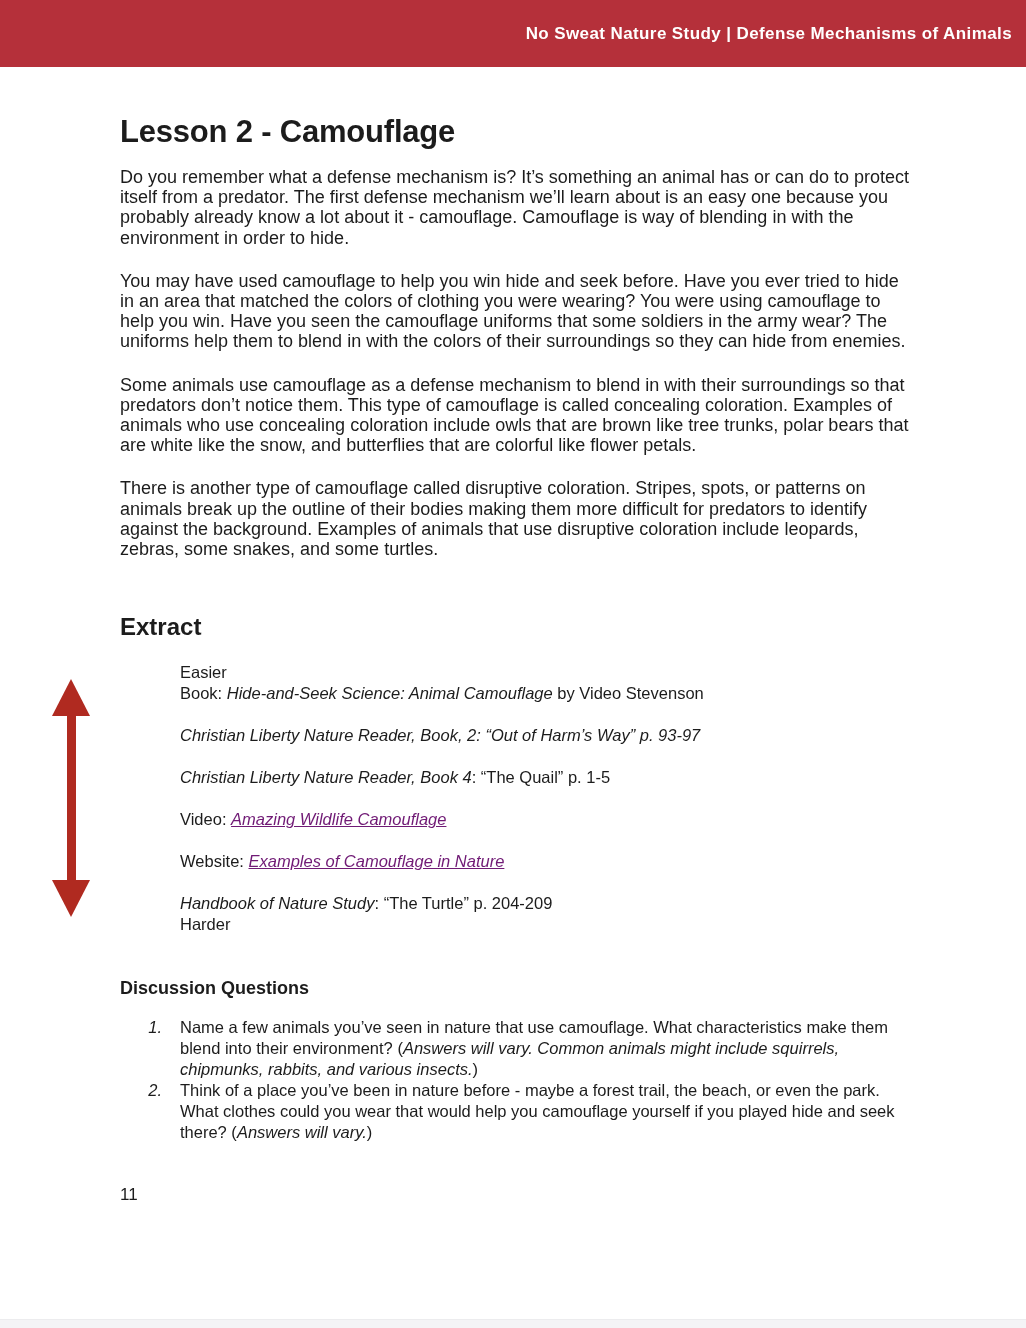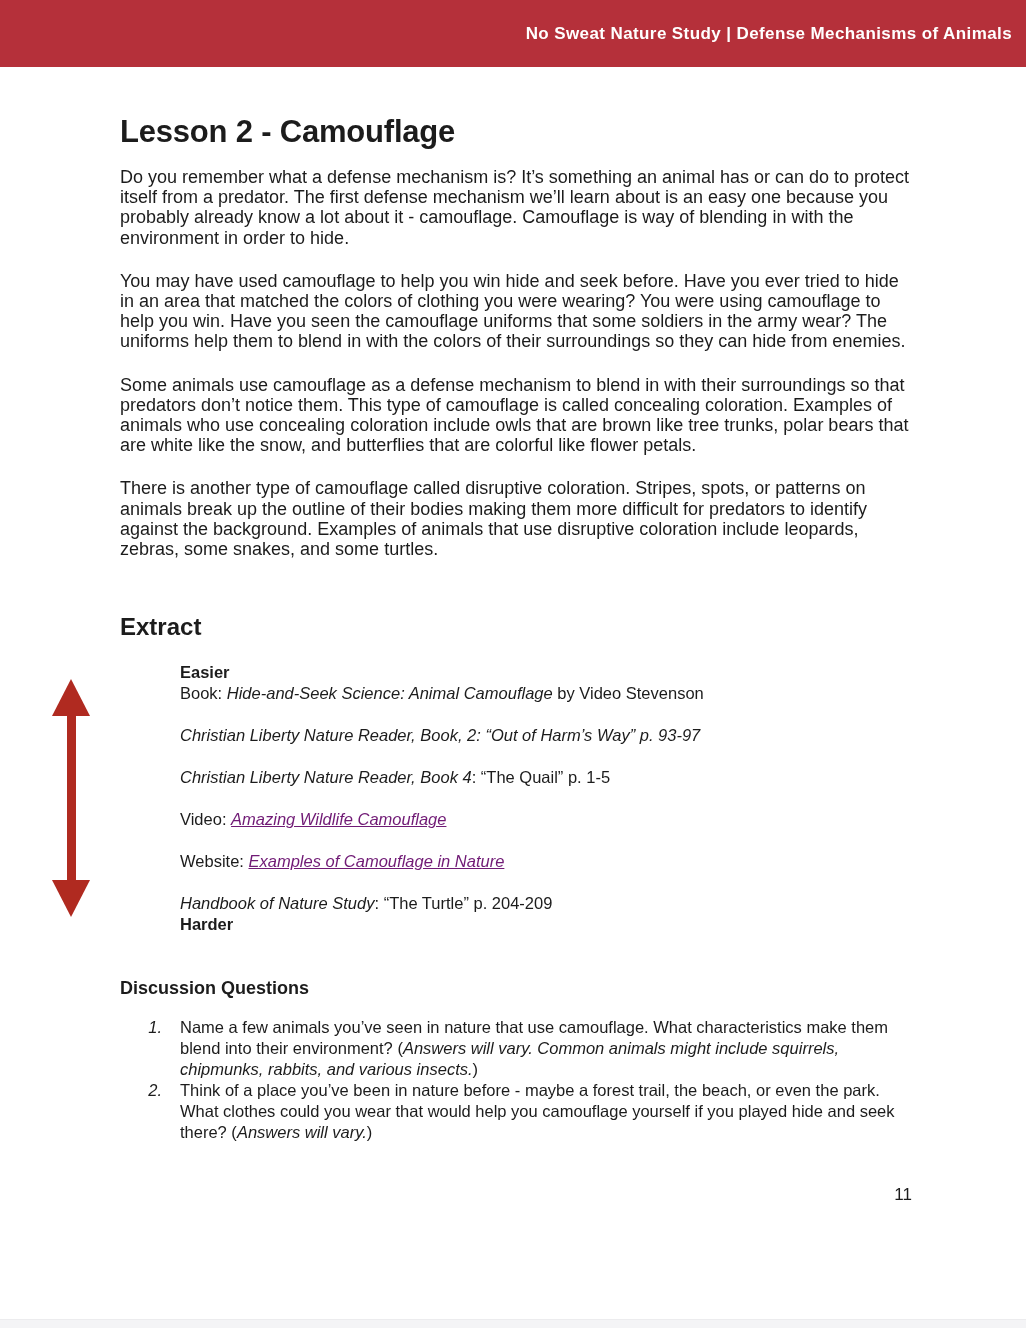--- a/index.html
+++ b/index.html
@@ -58,21 +58,21 @@
   }
 
   .extract-block {
     position: relative;
     padding-left: 60px;
     font-size: 16.5px;
     line-height: 21px;
   }
   .extract-line { margin: 0; }
   .extract-line.gap { margin-top: 21px; }
-  .bold { font-weight: bold; }
+  .bold { font-weight: normal; }
   .ital { font-style: italic; }
   a.doc-link {
     color: #701a75;
     font-style: italic;
     text-decoration: underline;
   }
 
   
   .difficulty-arrow {
     position: absolute;
@@ -120,21 +120,20 @@
     text-align: right;
     font-style: italic;
     flex: 0 0 42px;
   }
   .q-text {
     margin-left: 18px;
     width: 725px;
   }
 
   .page-number {
-    text-align: right;
     font-size: 17px;
     margin-top: 42px;
     width: 792px;
   }
 
   .bottom-strip {
     position: absolute;
     left: 0; right: 0; bottom: 0;
     height: 8px;
     background: #f4f4f6;

